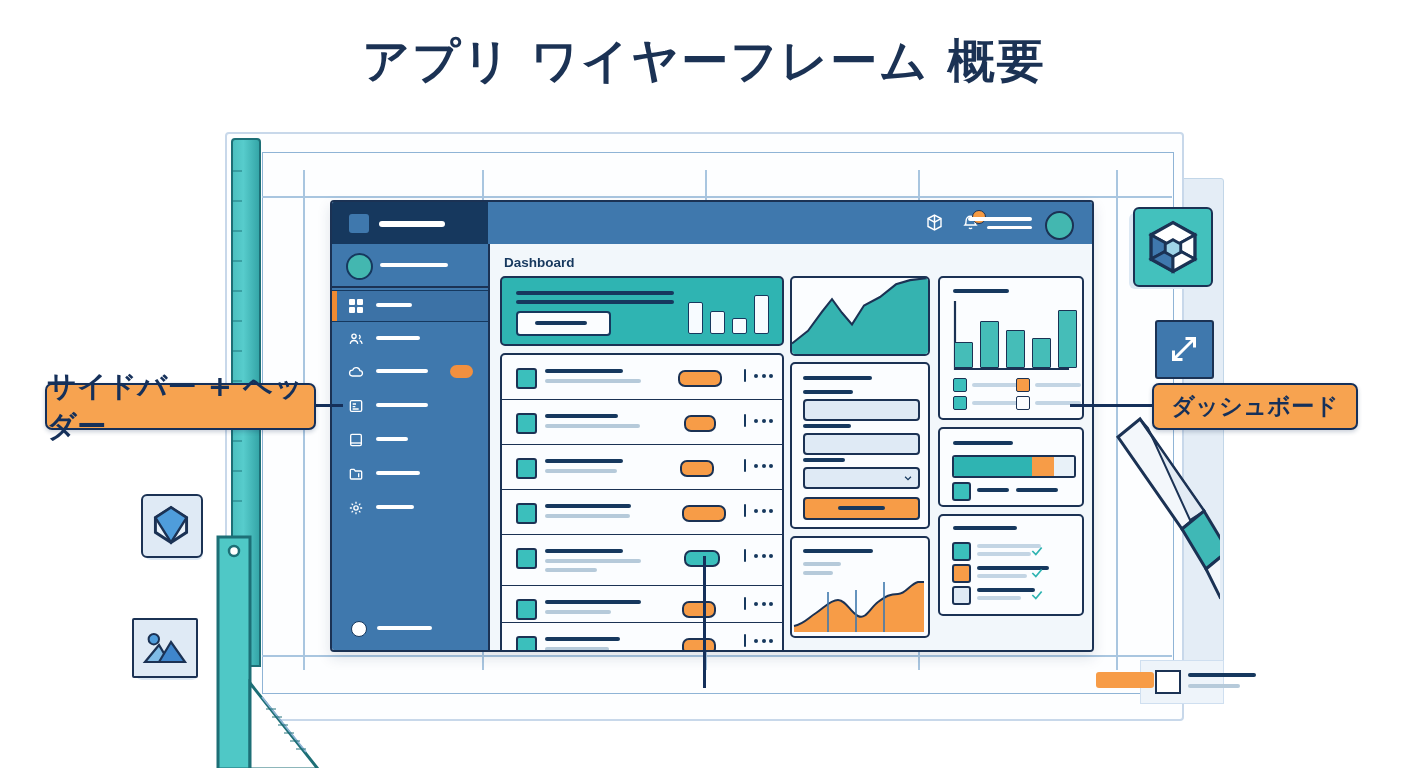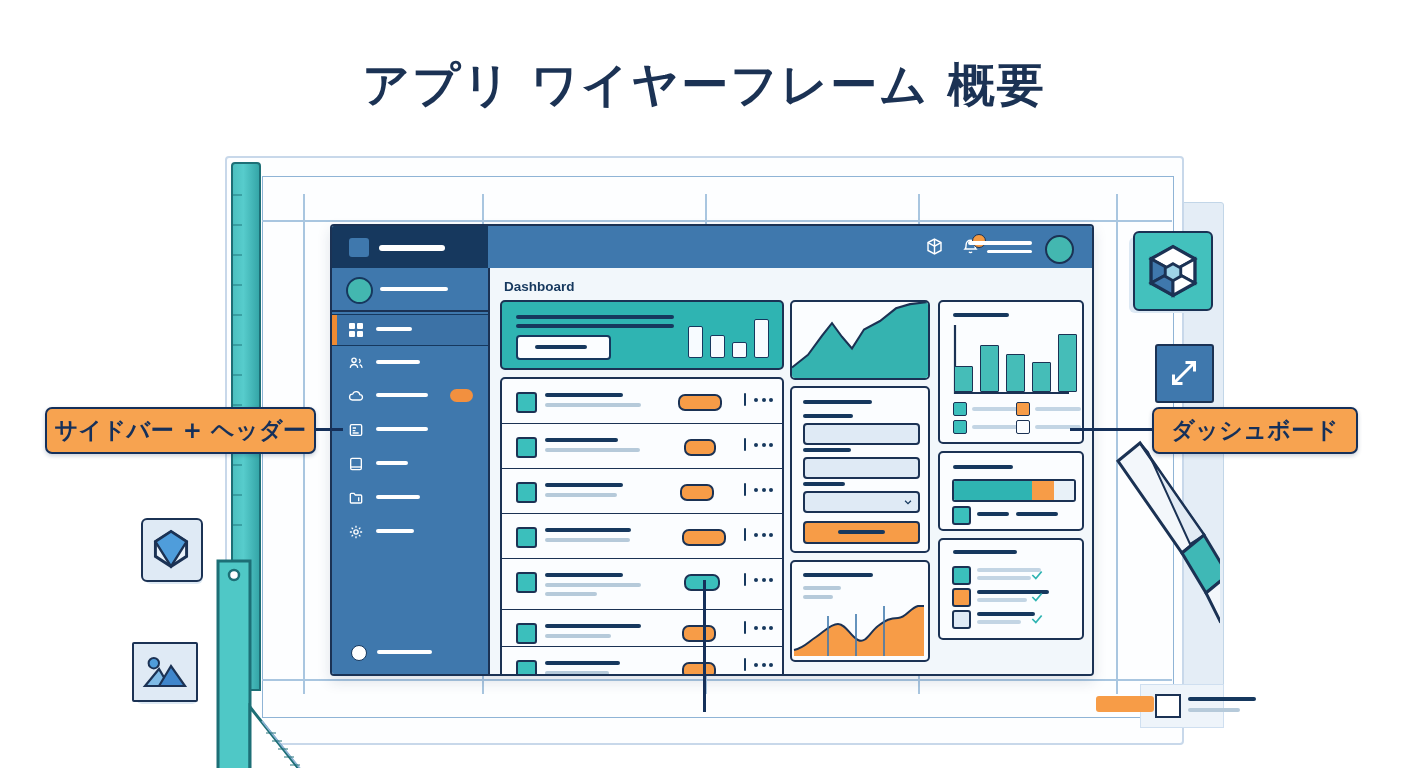--- a/index.html
+++ b/index.html
@@ -2,21 +2,21 @@
 <html><head>
 <meta charset="utf-8">
 <style>
   html,body{margin:0;padding:0;}
   body{
     width:1408px;height:768px;overflow:hidden;
     background:#ffffff;
     font-family:"Liberation Sans","DejaVu Sans",sans-serif;
     position:relative;
   }
-  .stage{position:absolute;inset:0;margin-top:24px;}
+  .stage{position:absolute;inset:0;}
 
   
   #page-title{
     position:absolute;left:0;top:30px;width:1408px;text-align:center;
     font-size:47px;font-weight:700;color:#1b3254;letter-spacing:2px;
     font-family:"DejaVu Sans","Liberation Sans",sans-serif;
   }
 
   
   .blueprint{position:absolute;left:225px;top:132px;width:955px;height:585px;
@@ -572,16 +572,16 @@
       <path d="M82 114 L104 96 L128 136 L106 154 Z" fill="#3fb8b6" stroke="#1b3254" stroke-width="3"></path>
       <path d="M106 154 L128 136 L136 170 L120 182 Z" fill="#f3f7fb" stroke="#1b3254" stroke-width="3"></path>
       <path d="M120 182 L136 170 L142 190 L128 198 Z" fill="#1b3254"></path>
     </svg>
   </div>
 
   <div class="leader" style="left:303px;top:404px;width:40px;height:2.5px;"></div>
   <div class="leader" style="left:1070px;top:404px;width:98px;height:2.5px;"></div>
   <div class="leader" style="left:703px;top:556px;width:2.5px;height:132px;"></div>
 
-  <div class="callout" style="left:45px;top:383px;width:267px;height:43px;font-size:23px;">サイドバー + ヘッダー</div>
+  <div class="callout" style="left:45px;top:383px;width:267px;height:43px;font-size:29px;">サイドバー + ヘッダー</div>
   <div class="callout" style="left:1152px;top:383px;width:202px;height:43px;font-size:23px;">ダッシュボード</div>
 
 </div>
 
 </body></html>

